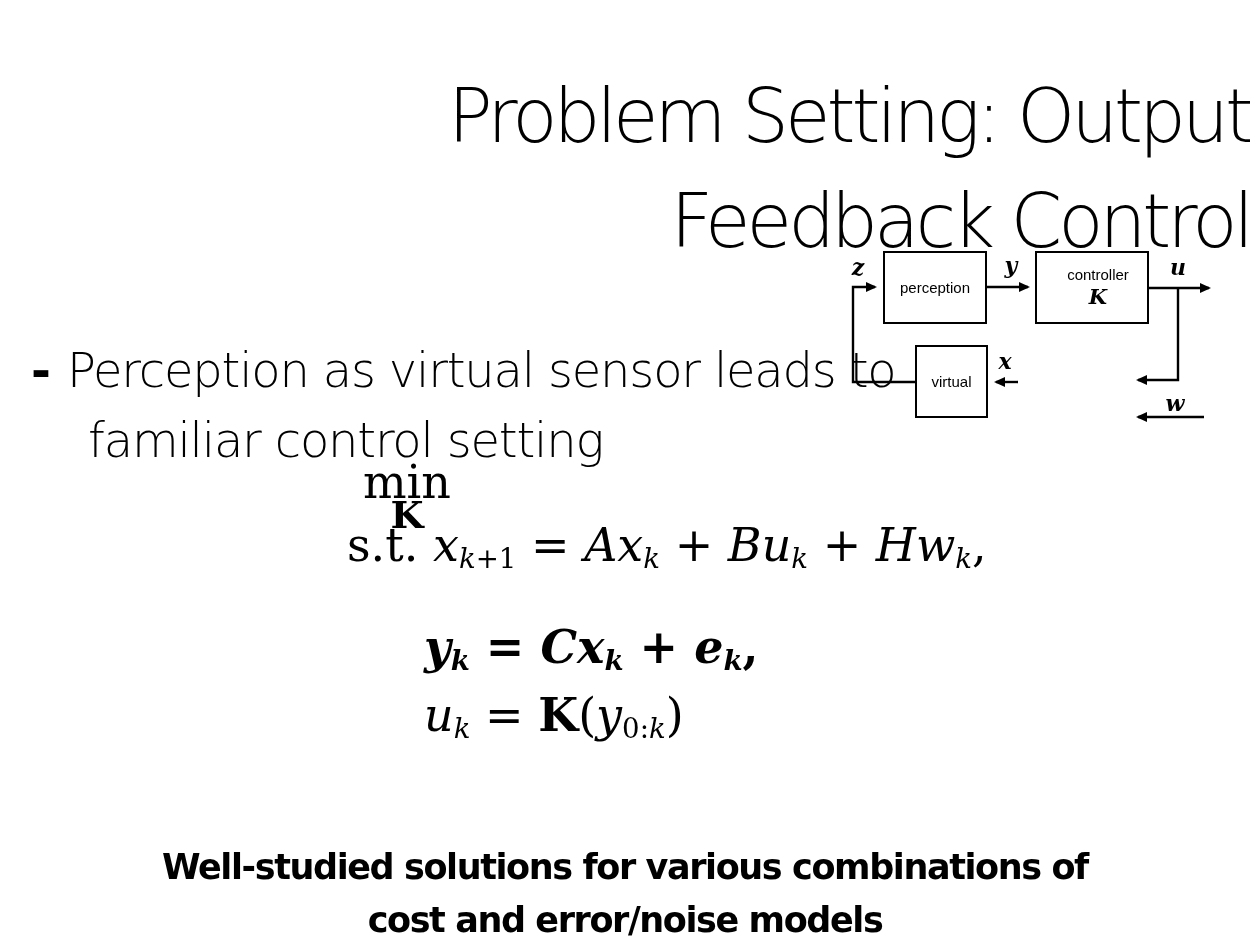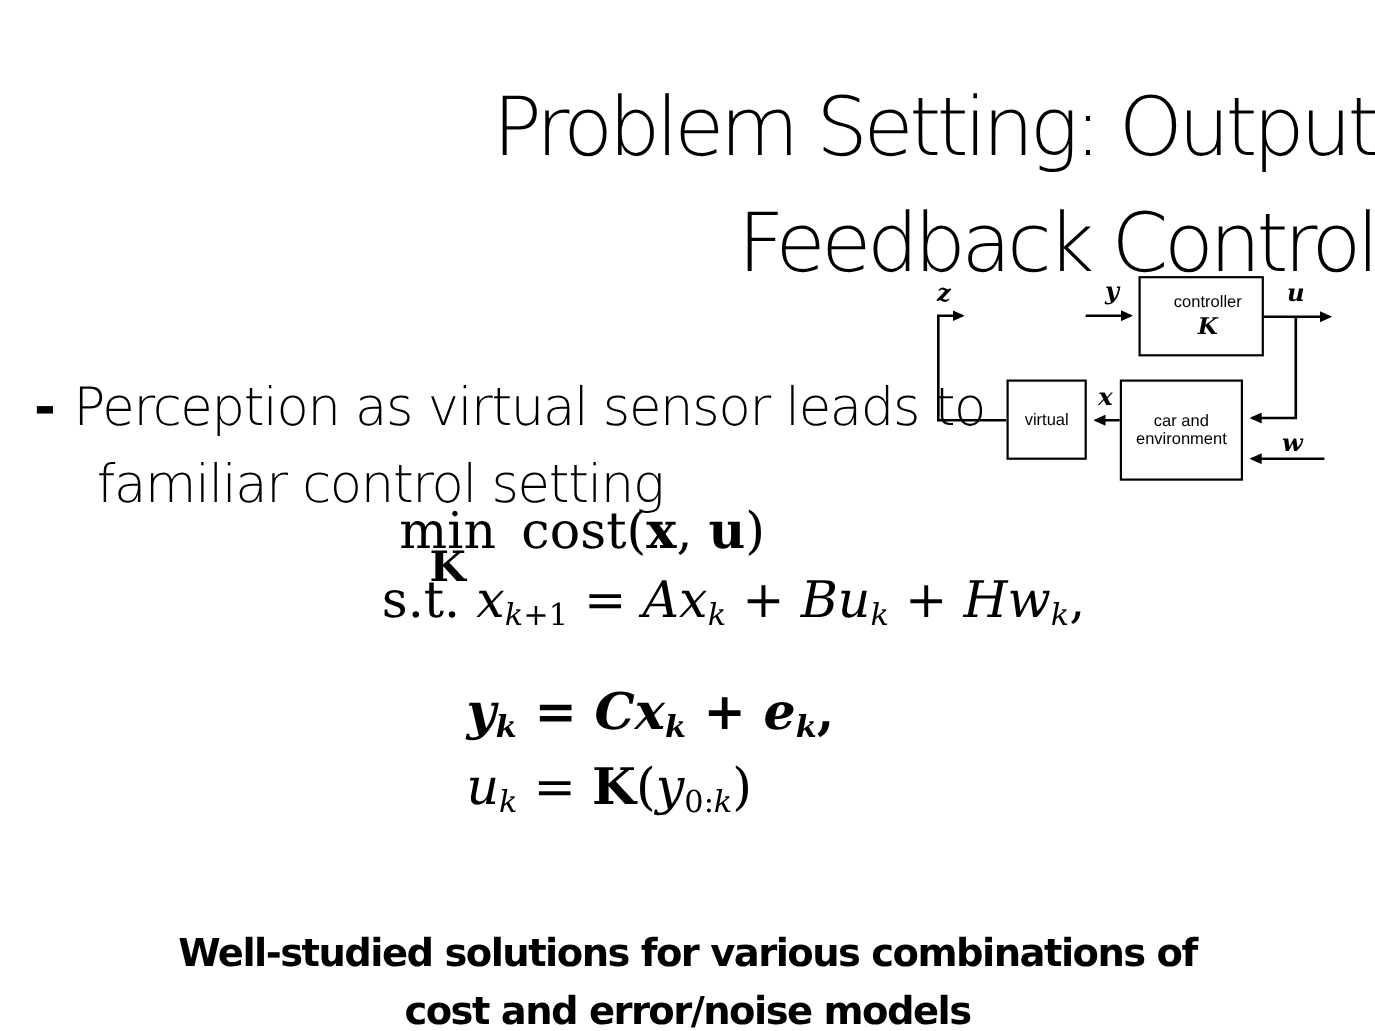--- a/index.html
+++ b/index.html
@@ -95,44 +95,42 @@
     <g stroke="#000" stroke-width="2.4" fill="none">
       <path d="M85,142 H23 V47 H45" marker-end="url(#ah)"></path>
       <path d="M157,47 H198" marker-end="url(#ah)"></path>
       <path d="M307,48 H379" marker-end="url(#ah)"></path>
       <path d="M348,48 V140 H308" marker-end="url(#ah)"></path>
       <path d="M188,142 H166" marker-end="url(#ah)"></path>
       <path d="M374,177 H308" marker-end="url(#ah)"></path>
     </g>
   </svg>
 
+  <div class="dbox" id="box-perception">
+    <span class="blabel">perception</span>
+  </div>
   <div class="dbox" id="box-controller">
     <span class="blabel">controller</span>
     <span class="kbig">K</span>
   </div>
   <div class="dbox" id="box-camera">
     <span class="blabel">virtual</span>
-  </div>
-  <div class="dbox" id="box-carenv">
-    <span class="blabel">car and
-environment</span>
   </div>
 
   <span class="sig" id="sig-z">z</span>
   <span class="sig" id="sig-y">y</span>
   <span class="sig" id="sig-u">u</span>
   <span class="sig" id="sig-x">x</span>
   <span class="sig" id="sig-w">w</span>
 </div>
 
 <div class="eq-row eq-obj" id="eq-line-1">
   <span class="min-stack">
     <span class="seg rm">min</span>
     <span class="ksub">K</span>
   </span>
-  <span class="eq-body"><span class="seg rm">cost(</span><span class="seg bf">x</span><span class="seg rm">, </span><span class="seg bf">u</span><span class="seg rm">)</span></span>
 </div>
 <div class="eq-row" id="eq-line-2"><span class="seg rm">s.t. </span><span class="seg it">x</span><span class="seg it sb">k</span><span class="seg rm sb">+1</span><span class="seg rm"> = </span><span class="seg it">Ax</span><span class="seg it sb">k</span><span class="seg rm"> + </span><span class="seg it">Bu</span><span class="seg it sb">k</span><span class="seg rm"> + </span><span class="seg it">Hw</span><span class="seg it sb">k</span><span class="seg rm">,</span></div>
 <div class="eq-row" id="eq-line-3"><span class="seg it">y</span><span class="seg it sb">k</span><span class="seg rm"> = </span><span class="seg it">Cx</span><span class="seg it sb">k</span><span class="seg rm"> + </span><span class="seg it">e</span><span class="seg it sb">k</span><span class="seg rm">,</span></div>
 <div class="eq-row" id="eq-line-4"><span class="seg it">u</span><span class="seg it sb">k</span><span class="seg rm"> = </span><span class="seg bf">K</span><span class="seg rm">(</span><span class="seg it">y</span><span class="seg rm sb">0:</span><span class="seg it sb">k</span><span class="seg rm">)</span></div>
 
 <p class="footer-msg">Well-studied solutions for various combinations of
 cost and error/noise models</p>
 
 </body></html>

